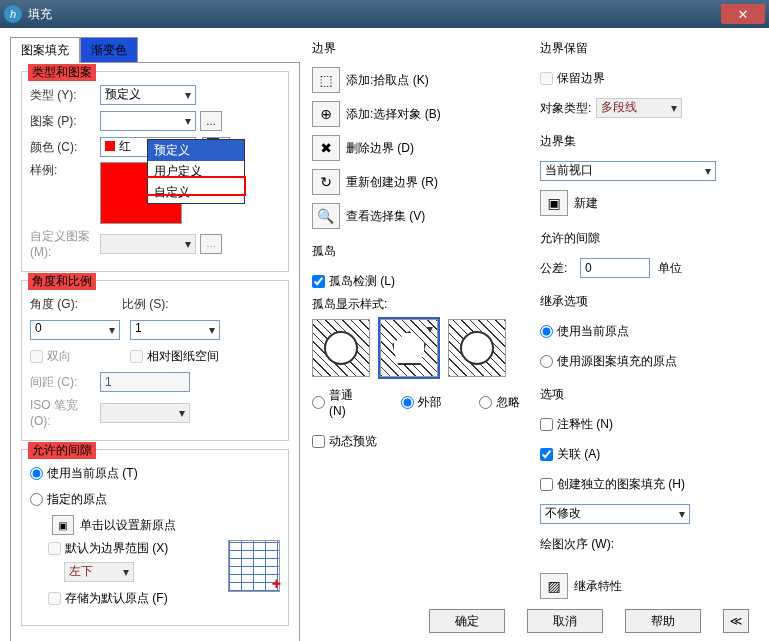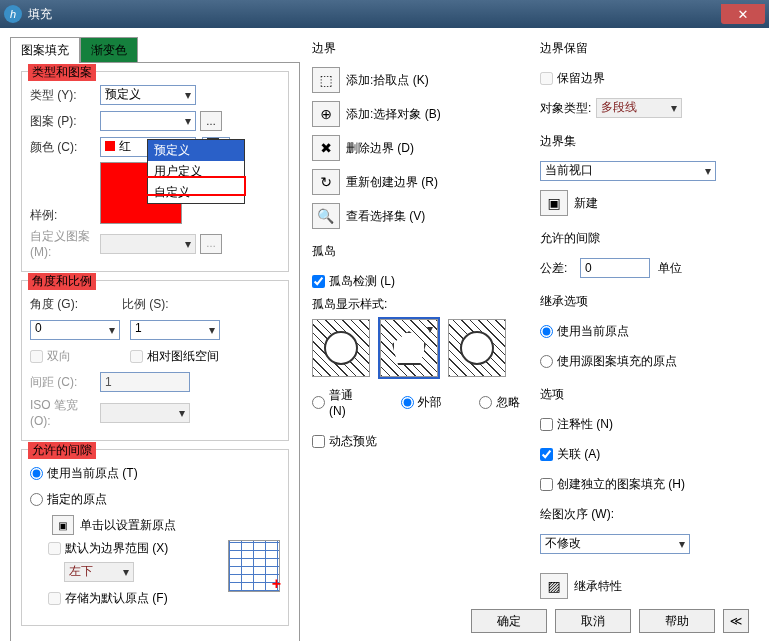--- a/index.html
+++ b/index.html
@@ -7,21 +7,21 @@
 .titlebar{height:28px;background:linear-gradient(#4a6a8a,#2a4a6a);color:#fff;display:flex;align-items:center;padding:0 4px}
 .titlebar .ico{width:18px;height:18px;background:#3a8fc7;border-radius:50%;margin-right:6px;display:flex;align-items:center;justify-content:center;font-style:italic;font-size:11px}
 .titlebar .ttl{flex:1}
 .titlebar .close{width:44px;height:20px;background:#c75050;color:#fff;display:flex;align-items:center;justify-content:center;border-radius:0 0 3px 3px;font-size:13px}
 .content{display:flex;padding:8px 10px;height:575px}
 .col{display:flex;flex-direction:column}
 .c1{width:290px}
 .c2{width:230px;padding-left:12px}
 .c3{width:210px;padding-left:10px}
 .tabs{display:flex;margin-bottom:0}
-.tab{padding:4px 10px;border:1px solid #999;background:#15803d;border-bottom:none;position:relative;top:1px}
+.tab{padding:4px 10px;border:1px solid #999;background:#1d4ed8;border-bottom:none;position:relative;top:1px}
 .tab.active{background:#fff;z-index:2}
 .panel{border:1px solid #999;padding:8px 10px 10px;flex:1;background:#fff}
 .group{border:1px solid #ccc;padding:8px;margin-bottom:8px;position:relative}
 .group .legend{position:absolute;top:-8px;left:6px;background:#ef4444;padding:0 4px}
 .row{display:flex;align-items:center;margin:4px 0;min-height:22px}
 .lbl{width:70px;color:#333}
 .lbl.dim{color:#999}
 .inp,.sel{height:20px;border:1px solid #7a9ac7;padding:0 4px;background:#fff}
 .sel{width:90px;position:relative}
 .sel::after{content:"▾";position:absolute;right:4px;top:2px;color:#333}
@@ -38,21 +38,21 @@
 .sec-title{font-size:12px;margin:4px 0 6px}
 .icon-btn{width:28px;height:26px;border:1px solid #999;background:#f5f5f5;display:flex;align-items:center;justify-content:center;margin-right:6px;font-size:14px}
 .brow{display:flex;align-items:center;margin:4px 0}
 .island-row{display:flex;gap:10px;margin:6px 0}
 .island{width:58px;height:58px;border:1px solid #999;display:flex;align-items:center;justify-content:center;position:relative;overflow:hidden}
 .island .hatch{position:absolute;inset:0;background:repeating-linear-gradient(45deg,#333 0 1px,transparent 1px 6px)}
 .island .shape{width:34px;height:34px;border:2px solid #333;background:#fff;position:relative;z-index:1}
 .island.sel{outline:2px solid #2a60c8}
 .rrow{display:flex;gap:18px;margin-top:4px}
 .rrow .radio{flex:1;justify-content:center}
-.footer{display:flex;gap:8px;padding:6px 20px;justify-content:flex-end;align-items:center}
+.footer{display:flex;gap:22px;padding:6px 20px;justify-content:flex-end;align-items:center}
 .fbtn{width:76px;height:24px;border:1px solid #888;background:#f0f0f0;display:flex;align-items:center;justify-content:center}
 .fbtn.preview{margin-right:auto}
 .expand{width:26px;height:24px;border:1px solid #888;background:#f0f0f0;display:flex;align-items:center;justify-content:center}
 .origin-preview{width:52px;height:52px;border:1px solid #999;background:repeating-linear-gradient(0deg,#4a7ac7 0 1px,transparent 1px 8px),repeating-linear-gradient(90deg,#4a7ac7 0 1px,transparent 1px 12px);position:relative}
 .origin-preview::after{content:"+";position:absolute;right:-2px;bottom:-2px;color:red;font-size:16px;font-weight:bold}
 .colorstrip{width:12px;height:12px;background:red;display:inline-block;margin-left:6px;border:1px solid #333}
 </style>
 </head>
 <body>
 
@@ -80,21 +80,21 @@
       <div class="row">
         <span class="lbl">图案 (P):</span>
         <div class="sel" style="width:96px"></div>
         <div class="btn-sm">…</div>
       </div>
       <div class="row">
         <span class="lbl">颜色 (C):</span>
         <div class="sel" style="width:96px;padding-left:18px"><span style="position:absolute;left:4px;top:3px;width:10px;height:10px;background:red"></span><span>红</span></div>
         <div class="sel" style="width:28px;margin-left:6px"><span class="colorstrip" style="margin:0"></span></div>
       </div>
-      <div class="row" style="align-items:flex-end">
+      <div class="row" style="align-items:flex-start">
         <span class="lbl">样例:</span>
         <div class="swatch"></div>
       </div>
       <div class="row">
         <span class="lbl dim">自定义图案 (M):</span>
         <div class="sel dim" style="width:96px"></div>
         <div class="btn-sm" style="color:#999">…</div>
       </div>
     </div>
 
@@ -278,24 +278,24 @@
       </label>
   <label class="chk row">
         <input type="checkbox" checked="" style="">
         <span>关联 (A)</span>
       </label>
   <label class="chk row">
         <input type="checkbox" style="">
         <span>创建独立的图案填充 (H)</span>
       </label>
   <div class="row">
+        <div class="sel" style="width:150px">不修改</div>
+      </div>
+  <div class="row">
         <span>绘图次序 (W):</span>
-      </div>
-  <div class="row">
-        <div class="sel" style="width:150px">不修改</div>
       </div>
   <div class="brow" style="margin-top:14px">
         <div class="icon-btn">▨</div>
         <span>继承特性</span>
       </div>
 </div>
 </div>
 
 <div class="footer">
   <div class="fbtn preview">预览</div>

